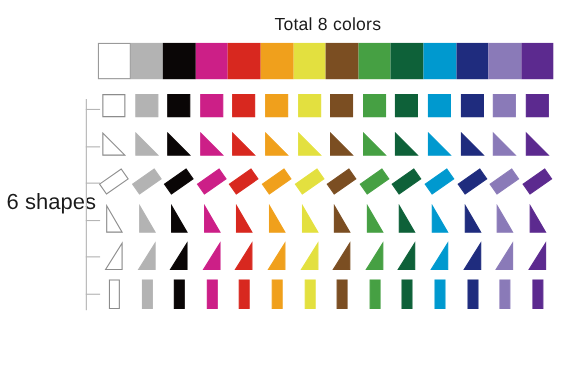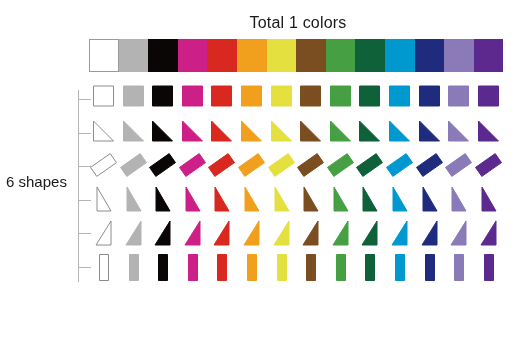--- a/index.html
+++ b/index.html
@@ -43,21 +43,21 @@
   #color-bar .swatch.outlined {
     box-sizing: border-box;
     border: 1px solid #9a9a9a;
   }
 
   
   #shapes-label {
     position: absolute;
     left: 6px;
     top: 173px;
-    font-size: 15px;
+    font-size: 20px;
     color: #1a1a1a;
     white-space: nowrap;
     text-align: center;
   }
 
   
   #shapes-bracket {
     position: absolute;
     left: 78px;
     top: 90px;
@@ -102,21 +102,21 @@
     left: 0;
     top: 0;
   }
 
   
   .nosel { user-select: none; }
 </style>
 </head>
 <body class="nosel">
 
-<div id="colors-title">Total 1 colors</div>
+<div id="colors-title">Total 8 colors</div>
 
 <div id="color-bar">
     <div class="swatch outlined" style="background: rgb(255, 255, 255);"></div>
     <div class="swatch" style="background: rgb(179, 179, 179);"></div>
     <div class="swatch" style="background: rgb(10, 6, 6);"></div>
     <div class="swatch" style="background: rgb(204, 31, 135);"></div>
     <div class="swatch" style="background: rgb(216, 40, 31);"></div>
     <div class="swatch" style="background: rgb(240, 160, 28);"></div>
     <div class="swatch" style="background: rgb(227, 224, 63);"></div>
     <div class="swatch" style="background: rgb(123, 78, 34);"></div>

